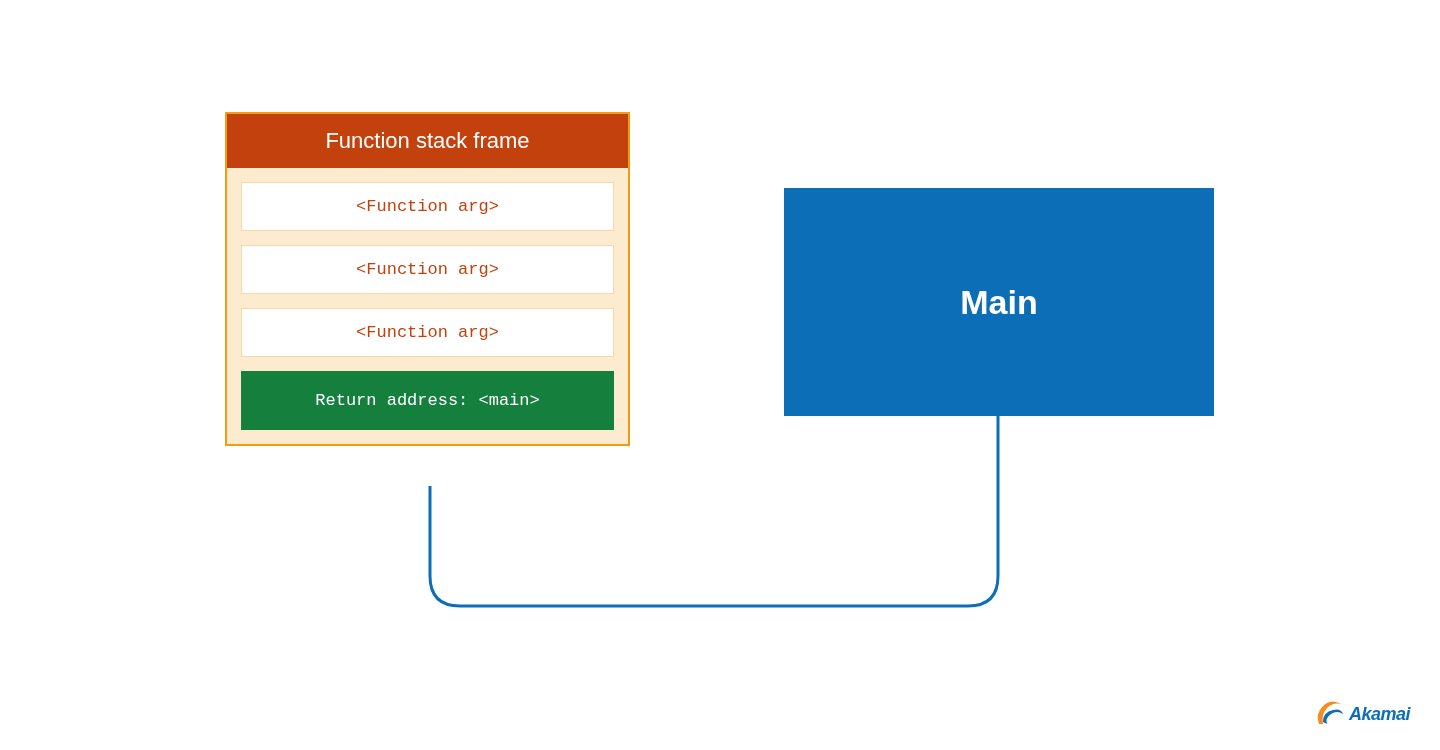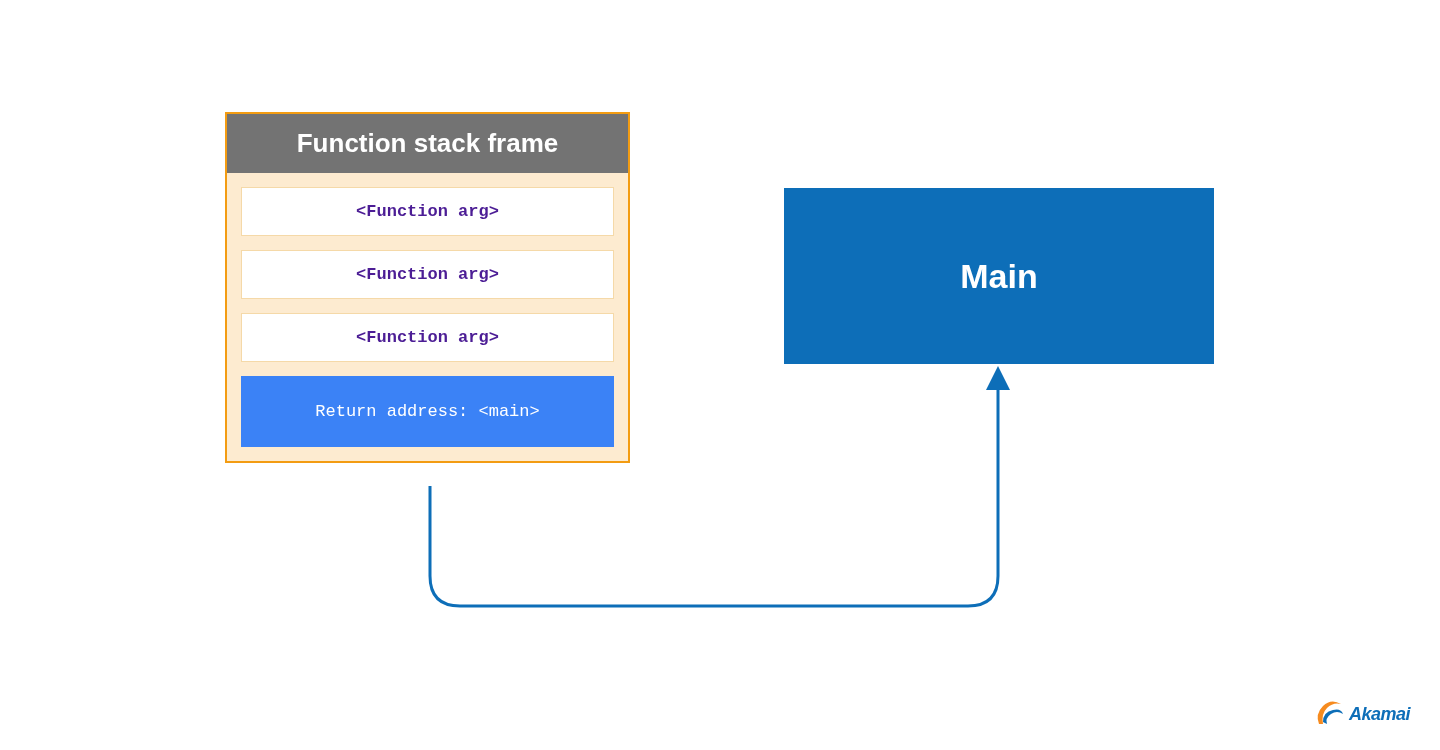--- a/index.html
+++ b/index.html
@@ -12,56 +12,56 @@
     }
     .stack-frame {
       position: absolute;
       left: 225px;
       top: 112px;
       width: 405px;
       border: 2px solid #f39c12;
       background: #fdebd0;
     }
     .stack-header {
-      background: #737373;
+      background: #c2410c;
       color: #ffffff;
       text-align: center;
       padding: 14px 0;
-      font-size: 26px;
-      font-weight: 700;
+      font-size: 22px;
+      font-weight: 400;
     }
     .stack-body {
       padding: 14px;
       display: flex;
       flex-direction: column;
       gap: 14px;
     }
     .stack-row {
       background: #ffffff;
       border: 1px solid #f5d9a8;
       text-align: center;
       padding: 14px 0;
       font-family: 'Courier New', Courier, monospace;
       font-size: 17px;
-      font-weight: 700;
-      color: #4c1d95;
+      font-weight: 400;
+      color: #c2410c;
     }
     .stack-row.return {
-      background: #3b82f6;
+      background: #15803d;
       color: #ffffff;
       border: none;
       font-weight: 400;
-      padding: 26px 0;
+      padding: 20px 0;
     }
     .main-box {
       position: absolute;
       left: 784px;
       top: 188px;
       width: 430px;
-      height: 176px;
+      height: 228px;
       background: #0d6eb8;
       display: flex;
       align-items: center;
       justify-content: center;
       color: #ffffff;
       font-size: 34px;
       font-weight: 700;
     }
     .arrow-svg {
       position: absolute;

